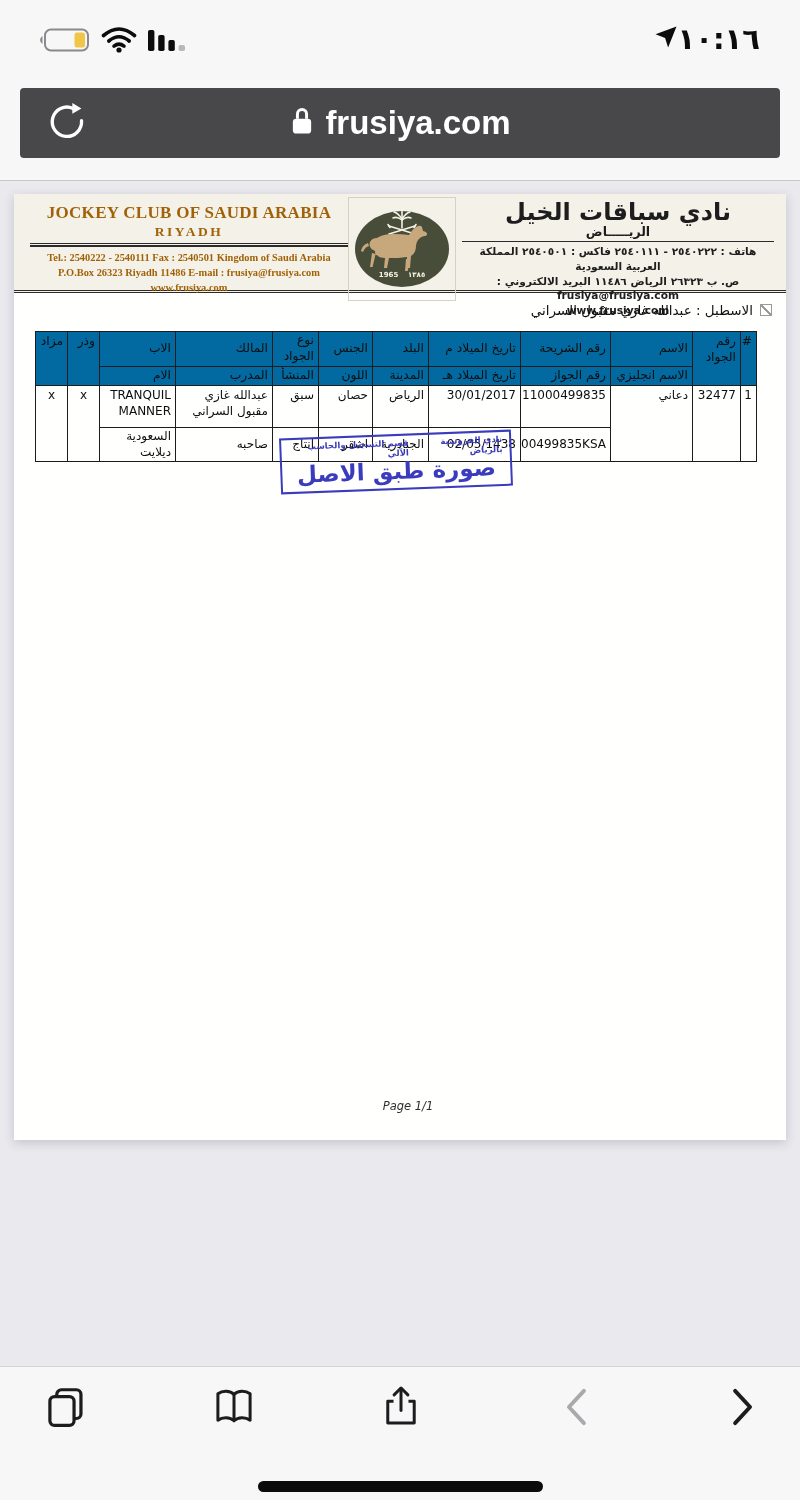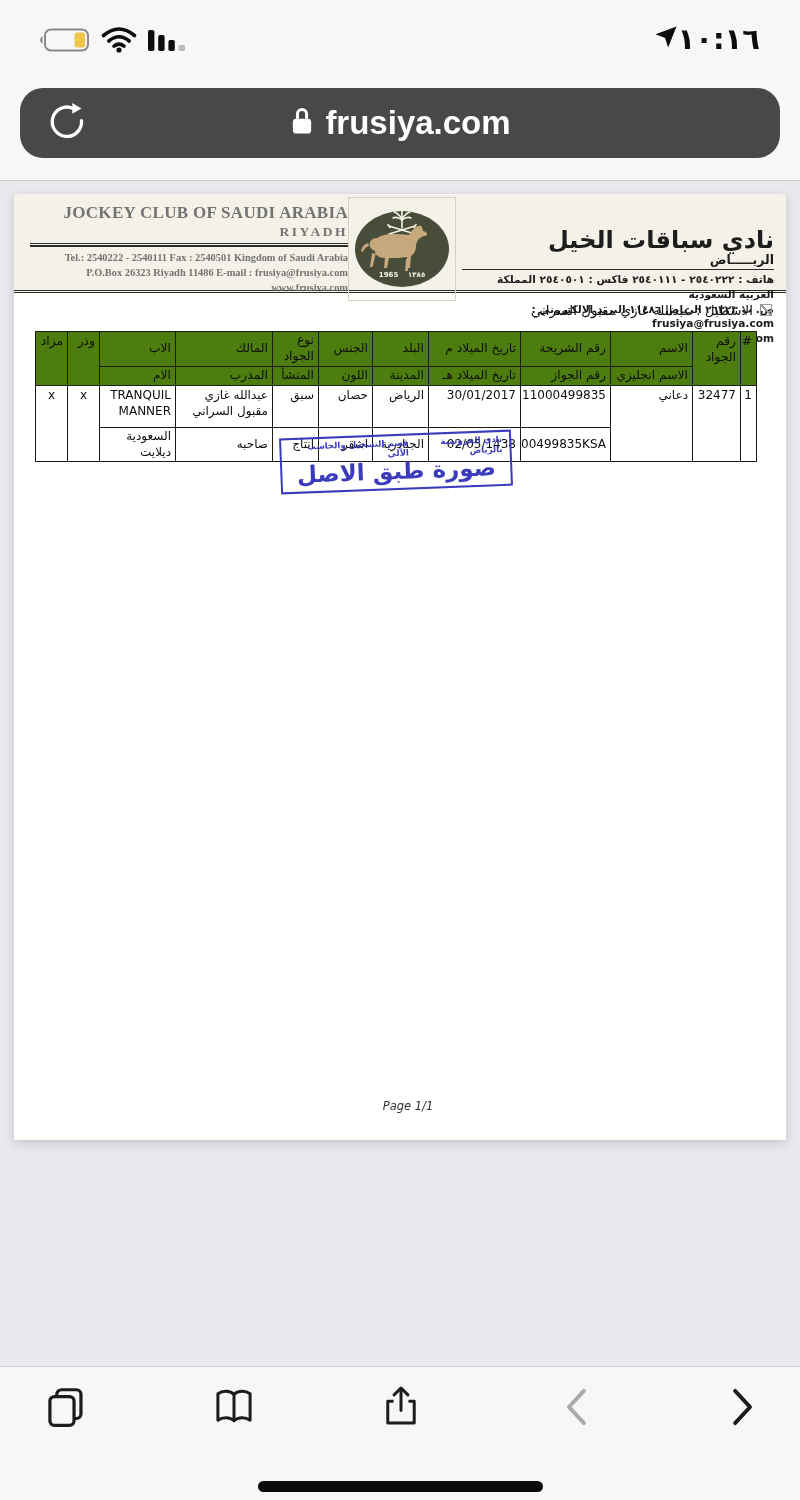--- a/index.html
+++ b/index.html
@@ -9,62 +9,62 @@
 
   
   .top-chrome { position:absolute; top:0; left:0; right:0; height:181px;
                 background:#f7f7f8; border-bottom:1px solid #c9c9cd; }
   .status-bar { position:absolute; top:0; left:0; right:0; height:80px; }
   .sb-left  { position:absolute; left:40px; top:26px; display:flex; align-items:center; gap:11px; }
   .sb-right { position:absolute; right:40px; top:22px; display:flex; align-items:center; }
   .sb-time  { font-size:29px; font-weight:700; color:#0c0c0d; letter-spacing:1px; }
 
   .addr-bar { position:absolute; left:20px; right:20px; top:88px; height:70px;
-              background:#48484a; border-radius:23px; display:flex; align-items:center; }
+              background:#48484a; border-radius:4px; display:flex; align-items:center; }
   .reload-btn { position:absolute; left:26px; top:14px; width:42px; height:42px;
                 background:none; border:none; cursor:pointer; }
   .url-wrap { flex:1; display:flex; align-items:center; justify-content:center; gap:10px; }
   .url-text { color:#ffffff; font-size:33px; font-weight:600;
               font-family:"Liberation Sans", sans-serif; }
 
   
   .doc { position:absolute; left:14px; top:194px; width:772px; height:946px;
          background:#fffffd; box-shadow:0 3px 10px rgba(50,50,70,.20); }
 
   .doc-header { position:absolute; left:0; top:0; width:100%; height:99px;
                 background:#f4f1e9; border-bottom:3px double #2b2b2b; }
-  .hdr-en { position:absolute; left:16px; top:9px; width:318px; text-align:right;
-            font-family:"Liberation Serif", serif; color:#737373; }
+  .hdr-en { position:absolute; left:16px; top:9px; width:318px; text-align:center;
+            font-family:"Liberation Serif", serif; color:#a16207; }
   .hdr-en .t1 { font-size:17px; font-weight:700; letter-spacing:.3px; }
   .hdr-en .t2 { font-size:13.5px; font-weight:700; letter-spacing:2.5px; margin-top:1px; }
   .rule-double { height:4px; border-top:1px solid #2b2b2b; border-bottom:2px solid #2b2b2b; margin:3px 0 3px; }
   .hdr-en .c { font-size:10.4px; font-weight:700; line-height:1.45; }
 
   .hdr-logo { position:absolute; left:334px; top:3px; width:108px; height:104px;
               border:1px solid #d4d1c6; display:flex; align-items:center; justify-content:center; }
 
-  .hdr-ar { position:absolute; right:12px; top:4px; width:312px; 
-            direction:rtl; color:#1d1d1d;margin-top:28px; }
+  .hdr-ar { position:absolute; right:12px; top:4px; width:312px; text-align:center;
+            direction:rtl; color:#1d1d1d; }
   .hdr-ar .t1 { font-size:24px; font-weight:700; }
   .hdr-ar .t2 { font-size:12.5px; font-weight:700; margin-top:-2px; }
   .rule-thin { height:0; border-top:1.5px solid #2b2b2b; margin:2px 0 2px; }
   .hdr-ar .c { font-size:10.6px; font-weight:700; line-height:1.4; }
 
   .stable-line { position:absolute; top:108px; left:14px; right:14px; direction:rtl;
                  display:flex; align-items:center; gap:7px; font-size:13.5px; color:#111; }
   .broken-img { width:12px; height:12px; border:1px solid #9a9a9a; flex:0 0 auto;
                 background:linear-gradient(45deg, transparent 44%, #9a9a9a 44%, #9a9a9a 56%, transparent 56%); }
 
   
   table.horse { position:absolute; left:21px; top:137px; width:721px;
                 border-collapse:collapse; table-layout:fixed; direction:rtl;
                 font-size:12px; color:#0e0e0e; }
   table.horse td { border:1px solid #1c1c1c; padding:1px 4px; overflow:hidden;
                    text-align:right; vertical-align:middle; line-height:1.3; }
-  table.horse tr.h td { background:#4d7c0f; height:18px; font-size:12.3px; }
+  table.horse tr.h td { background:#0369a1; height:18px; font-size:12.3px; }
   table.horse td.topv { vertical-align:top; padding-top:2px; }
   table.horse tr.r1 td { height:42px; vertical-align:top; padding-top:2px; }
   table.horse tr.r2 td { height:23px; }
   table.horse td.ctr { text-align:center; }
   table.horse { border:1.5px solid #111; }
 
   
   .stamp { position:absolute; left:266px; top:240px; width:232px; height:56px;
            border:2.5px solid #3b3bbe; color:#3b3bbe; transform:rotate(-2.2deg);
            padding:2px 7px 0; background:rgba(255,255,255,.0); }

